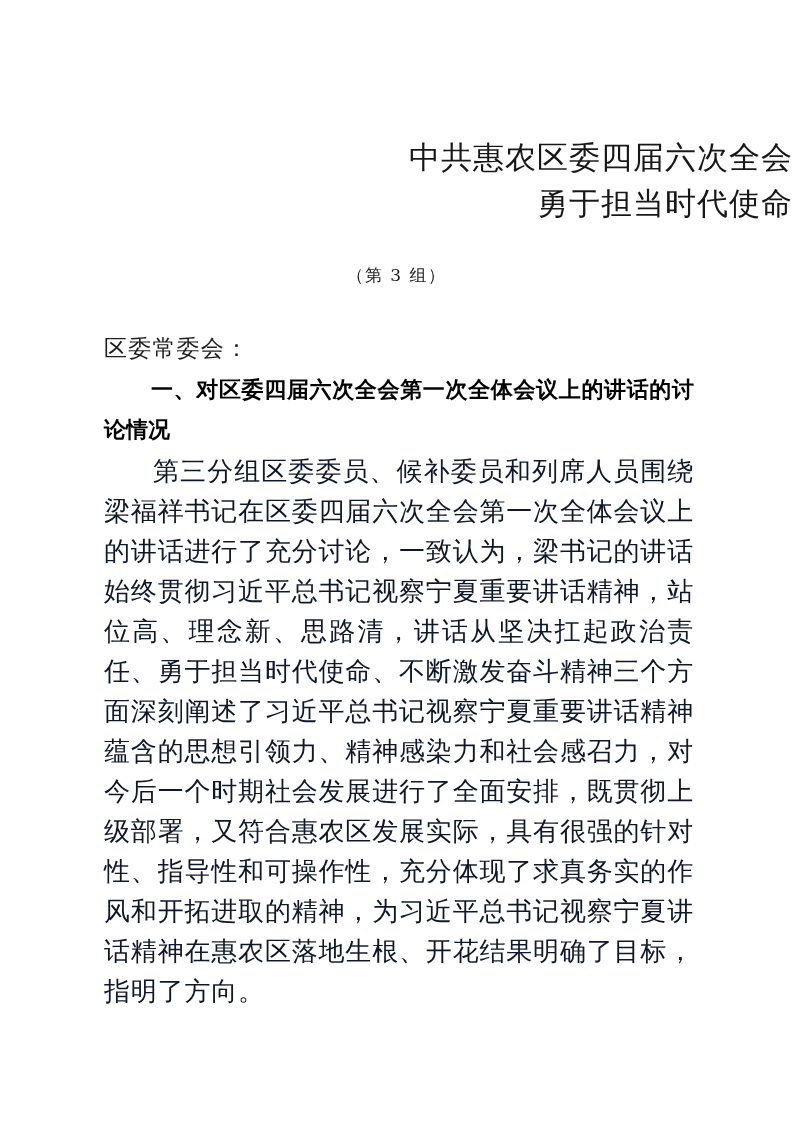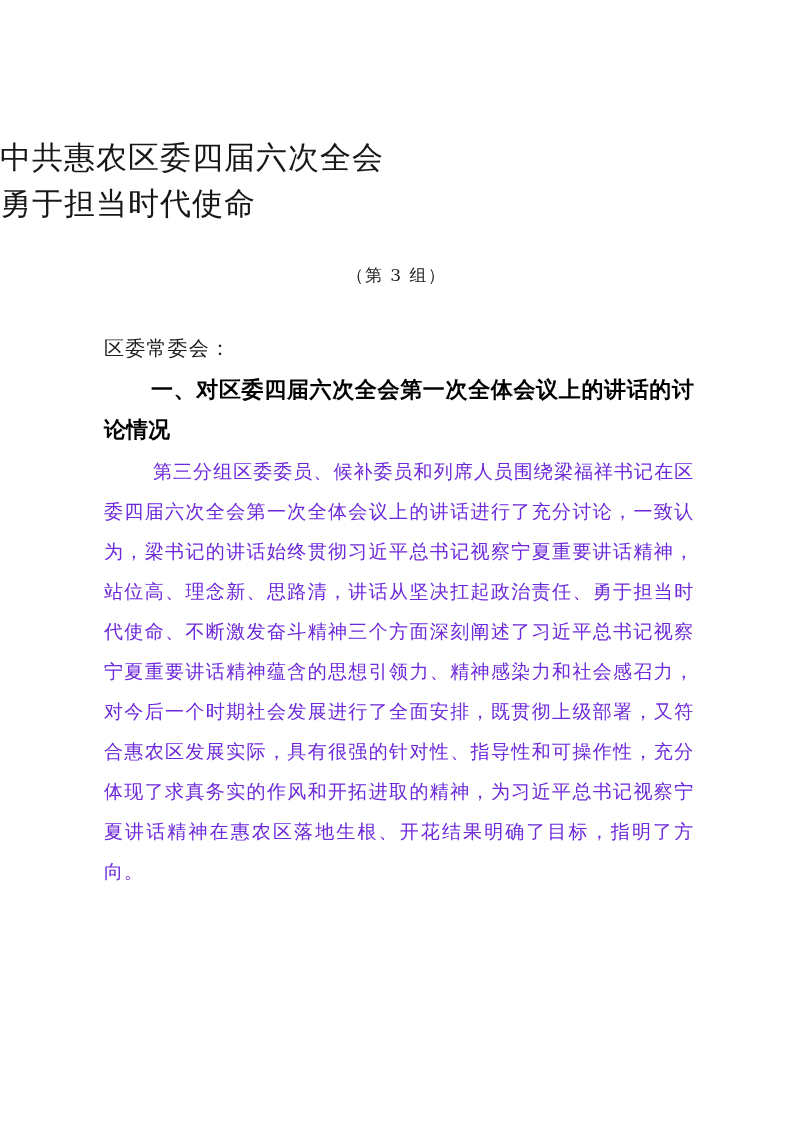--- a/index.html
+++ b/index.html
@@ -23,21 +23,21 @@
     background: #ffffff;
     box-sizing: border-box;
   }
 
   
   .title-block {
     position: absolute;
     left: 0;
     right: 0;
     top: 134px;
-    text-align: left;
+    text-align: right;
   }
   .title-line {
     font-family: "DejaVu Serif", "Liberation Serif", serif;
     font-size: 31px;
     line-height: 46px;
     letter-spacing: 1px;
     color: #171717;
     font-weight: normal;
     white-space: pre;
   }
@@ -60,21 +60,21 @@
   
   .body-col {
     position: absolute;
     left: 104px;
     top: 328px;
     width: 590px;
   }
 
   .salutation {
     font-family: "DejaVu Serif", "Liberation Serif", serif;
-    font-size: 20px;
+    font-size: 23px;
     line-height: 40px;
     letter-spacing: 1.2px;
     color: #1c1c1c;
     white-space: pre;
   }
 
   .section-heading {
     font-family: "DejaVu Sans", "Liberation Sans", sans-serif;
     font-weight: bold;
     font-size: 22px;
@@ -82,24 +82,24 @@
     letter-spacing: 0px;
     color: #000000;
     text-indent: 47px;
     text-align: justify;
     text-justify: inter-ideograph;
     margin-top: 2px;
   }
 
   .para {
     font-family: "DejaVu Serif", "Liberation Serif", serif;
-    font-size: 19px;
+    font-size: 26px;
     line-height: 40px;
     letter-spacing: 0.8px;
-    color: #6d28d9;
+    color: #0f172a;
     text-indent: 49px;
     text-align: justify;
     text-justify: inter-ideograph;
     margin-top: 1px;
     word-break: break-all;
   }
 </style>
 </head>
 <body>
 

